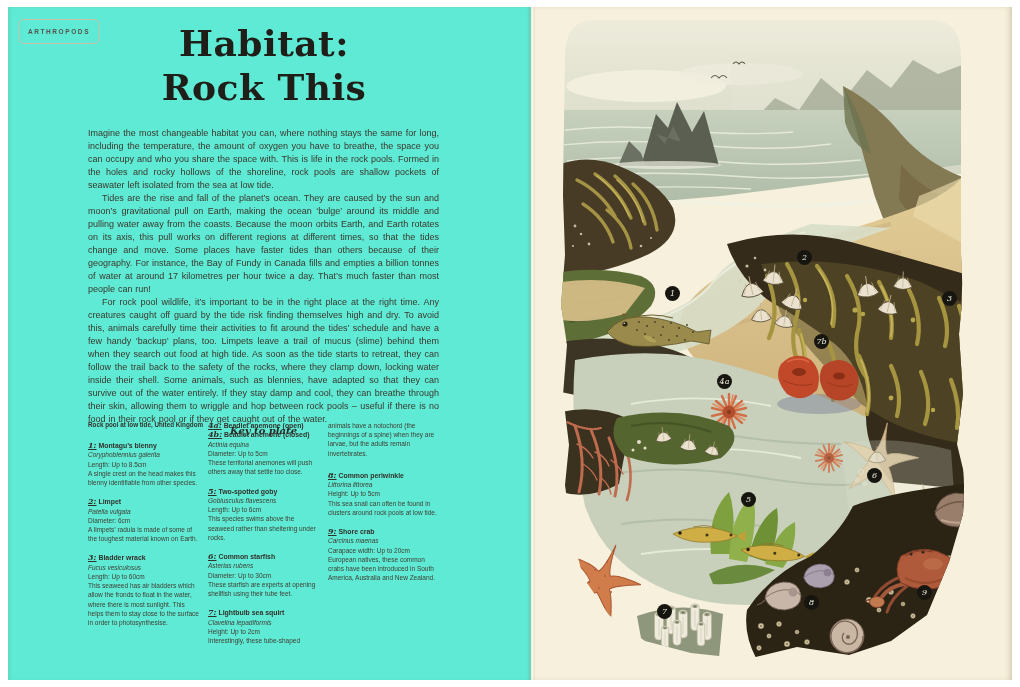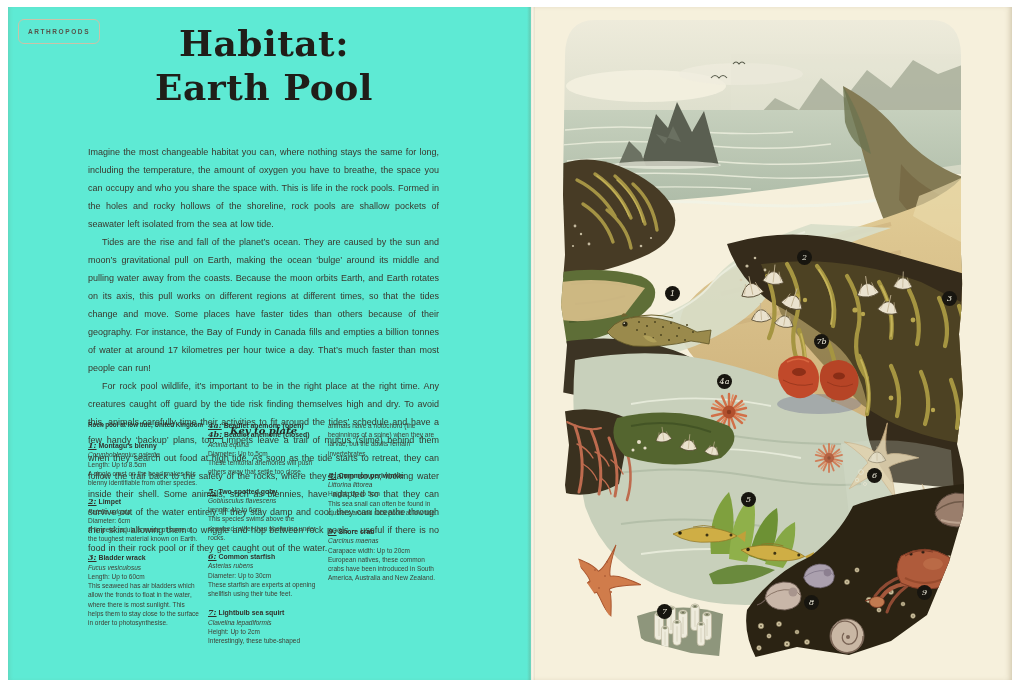--- a/index.html
+++ b/index.html
@@ -12,22 +12,22 @@
               box-shadow:inset -4px 0 6px -3px rgba(120,100,60,.35);}
   .spine{position:absolute;left:519px;top:0;width:8px;height:100%;z-index:6;
          background:linear-gradient(90deg,rgba(110,95,60,0) 0%,rgba(110,95,60,.20) 40%,rgba(255,255,255,.45) 62%,rgba(110,95,60,.10) 100%);}
   
   .section-tab{position:absolute;left:10px;top:12px;width:80px;height:23px;
     border:1px solid #CBC2A8;border-radius:6px;display:flex;align-items:center;justify-content:center;
     font-size:6.5px;font-weight:bold;letter-spacing:1.6px;color:#57534A;}
   .title{position:absolute;left:80px;top:14px;width:352px;text-align:center;margin:0;
     font-family:"DejaVu Serif",serif;font-weight:700;font-size:36px;line-height:44px;
     color:#201E19;letter-spacing:.5px;}
-  .body-text{position:absolute;left:80px;top:136px;width:351px;
-    font-size:9px;line-height:18px;text-align:justify;color:#3A372D;word-spacing:.4px;}
+  .body-text{position:absolute;left:80px;top:120px;width:351px;
+    font-size:9px;line-height:13px;text-align:justify;color:#3A372D;word-spacing:.4px;}
   .body-text p{margin:0;}
   .body-text p.indent{text-indent:14px;}
   .key-header{position:absolute;left:80px;top:408px;width:351px;display:flex;align-items:center;gap:10px;flex-direction:column;}
   .key-rule{flex:1;height:1px;background:#4A463A;}
   .key-title{font-family:"DejaVu Serif",serif;font-style:italic;font-weight:700;font-size:10px;color:#2A2822;}
   .key-cols{position:absolute;left:80px;top:414px;width:352px;display:flex;gap:9px;color:#403D33;}
   .kcol{width:111px;}
   .k-loc{font-weight:bold;font-size:6.3px;margin:0 0 13px 0;white-space:nowrap;color:#33302A;}
   .k-entry{margin-bottom:10px;}
   .k-name{margin:0;font-size:6.9px;font-weight:bold;color:#33302A;line-height:9.4px;}
@@ -46,21 +46,21 @@
   .mk3{left:186px;top:367px}.mk4{left:283px;top:327px}.mk5{left:210px;top:485px}
   .mk6{left:336px;top:461px}.mk7{left:126px;top:597px}.mk8{left:273px;top:588px}
   .mk9{left:386px;top:578px}
 </style>
 </head>
 <body>
 
 <div class="book">
   <div class="page page-left">
     <div class="section-tab">ARTHROPODS</div>
-    <h1 class="title"><span>Habitat:</span><br><span>Earth Pool</span></h1>
+    <h1 class="title"><span>Habitat:</span><br><span>Rock This</span></h1>
     <div class="body-text">
       <p>Imagine the most changeable habitat you can, where nothing stays the same for long, including the temperature, the amount of oxygen you have to breathe, the space you can occupy and who you share the space with. This is life in the rock pools. Formed in the holes and rocky hollows of the shoreline, rock pools are shallow pockets of seawater left isolated from the sea at low tide.</p>
       <p class="indent">Tides are the rise and fall of the planet’s ocean. They are caused by the sun and moon’s gravitational pull on Earth, making the ocean ‘bulge’ around its middle and pulling water away from the coasts. Because the moon orbits Earth, and Earth rotates on its axis, this pull works on different regions at different times, so that the tides change and move. Some places have faster tides than others because of their geography. For instance, the Bay of Fundy in Canada fills and empties a billion tonnes of water at around 17 kilometres per hour twice a day. That’s much faster than most people can run!</p>
       <p class="indent">For rock pool wildlife, it’s important to be in the right place at the right time. Any creatures caught off guard by the tide risk finding themselves high and dry. To avoid this, animals carefully time their activities to fit around the tides’ schedule and have a few handy ‘backup’ plans, too. Limpets leave a trail of mucus (slime) behind them when they search out food at high tide. As soon as the tide starts to retreat, they can follow the trail back to the safety of the rocks, where they clamp down, locking water inside their shell. Some animals, such as blennies, have adapted so that they can survive out of the water entirely. If they stay damp and cool, they can breathe through their skin, allowing them to wriggle and hop between rock pools – useful if there is no food in their rock pool or if they get caught out of the water.</p>
     </div>
     <div class="key-header">
       <span class="key-rule"></span>
       <span class="key-title">Key to plate</span>
       <span class="key-rule"></span>
     </div>

